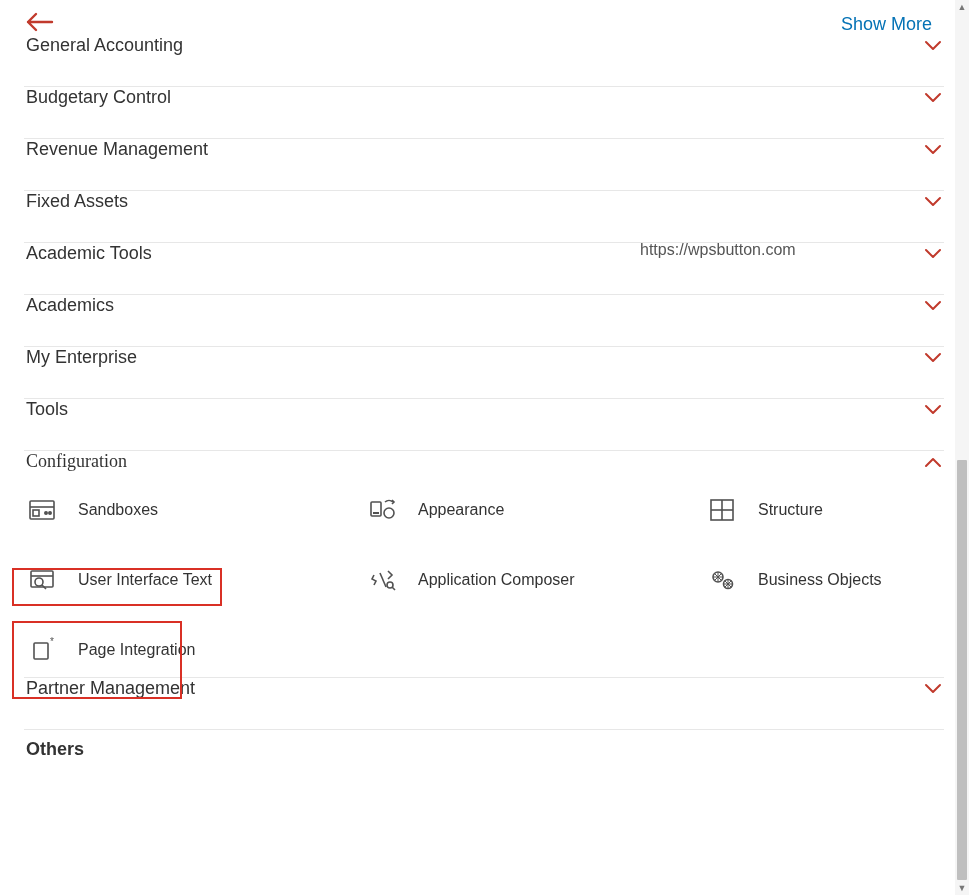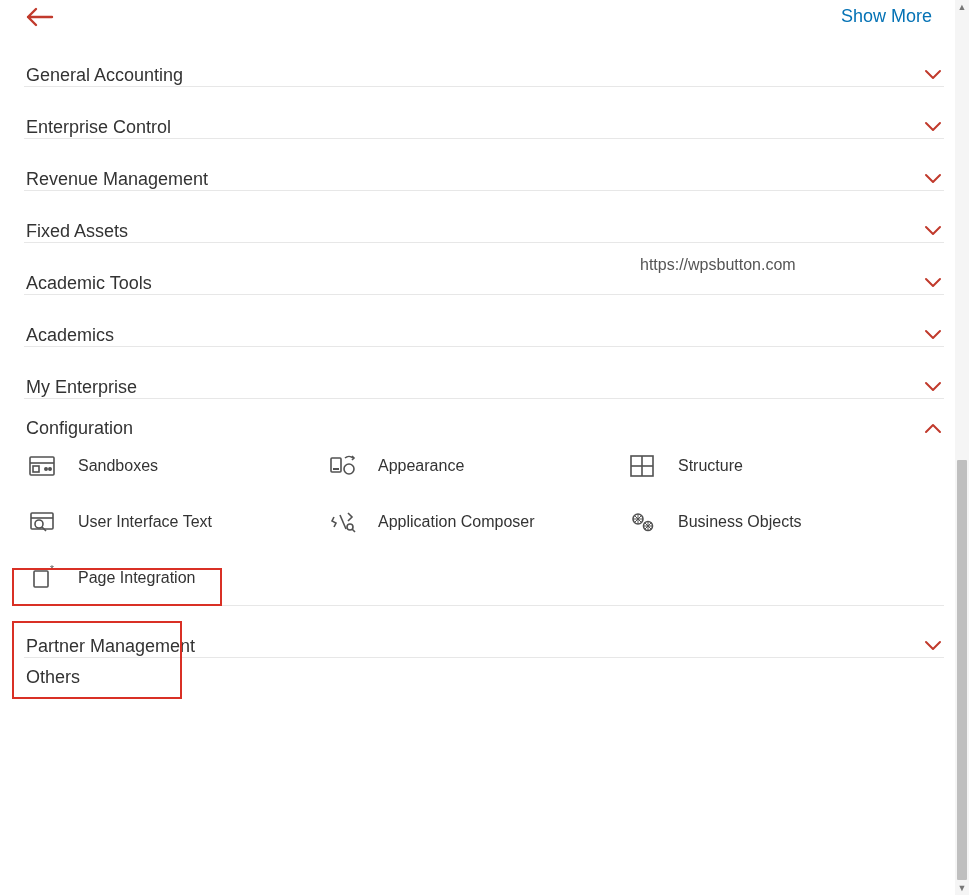--- a/index.html
+++ b/index.html
@@ -14,21 +14,21 @@
   .content {
     position: relative;
     padding: 0 0 0 14px;
     width: 940px;
     height: 895px;
   }
   .header-row {
     position: relative;
     height: 35px;
     display: flex;
-    align-items: flex-start;
+    align-items: flex-end;
     justify-content: space-between;
     padding-right: 8px;
   }
   .back-arrow {
     width: 34px;
     height: 26px;
     display: inline-flex;
     align-items: center;
     justify-content: center;
     margin-top: 4px;
@@ -42,21 +42,21 @@
     cursor: pointer;
     margin-top: 6px;
   }
   .section-row {
     position: relative;
     width: 920px;
     height: 52px;
     margin: 0 0 0 10px;
     border-bottom: 1px solid #e7e7e7;
     display: flex;
-    align-items: flex-end;
+    align-items: flex-start;
     justify-content: space-between;
     cursor: pointer;
   }
   .section-row .title {
     font-size: 18px;
     color: #333;
     padding-left: 2px;
   }
   .section-row .chev {
     width: 22px;
@@ -70,44 +70,45 @@
     width: 920px;
     margin-left: 10px;
     border-bottom: 1px solid #e7e7e7;
     padding-bottom: 12px;
   }
   .config-grid {
     display: grid;
     grid-template-columns: 300px 300px 300px;
     column-gap: 0;
     row-gap: 26px;
-    margin-top: 12px;
+    margin-top: 4px;
     margin-left: 0;
     padding-left: 2px;
+    gap: 40px;
   }
   .config-item {
     display: flex;
     align-items: center;
     gap: 18px;
     font-size: 16px;
     color: #333;
     cursor: pointer;
   }
   .config-item .ico {
     width: 34px;
     height: 30px;
     display: inline-flex;
     align-items: center;
     justify-content: center;
     color: #555;
   }
   .watermark {
     position: absolute;
     left: 640px;
-    top: 256px;
+    top: 241px;
     font-family: "Comic Sans MS", "Segoe Script", cursive, sans-serif;
     font-size: 16px;
     color: #555;
     pointer-events: none;
   }
   
   .highlight-box {
     position: absolute;
     border: 2px solid #d93025;
     pointer-events: none;
@@ -161,21 +162,21 @@
 
     <div class="section-row">
       <span class="title">General Accounting</span>
       <span class="chev caret-down">
         <svg width="18" height="12" viewBox="0 0 18 12">
             <path d="M2 2 L9 9 L16 2" stroke="#c13a2c" stroke-width="2" fill="none" stroke-linecap="round" stroke-linejoin="round"></path>
           </svg>
       </span>
     </div>
     <div class="section-row">
-      <span class="title">Enterprise Control</span>
+      <span class="title">Budgetary Control</span>
       <span class="chev caret-down">
         <svg width="18" height="12" viewBox="0 0 18 12">
             <path d="M2 2 L9 9 L16 2" stroke="#c13a2c" stroke-width="2" fill="none" stroke-linecap="round" stroke-linejoin="round"></path>
           </svg>
       </span>
     </div>
     <div class="section-row">
       <span class="title">Revenue Management</span>
       <span class="chev caret-down">
         <svg width="18" height="12" viewBox="0 0 18 12">
@@ -208,22 +209,30 @@
       </span>
     </div>
     <div class="section-row">
       <span class="title">My Enterprise</span>
       <span class="chev caret-down">
         <svg width="18" height="12" viewBox="0 0 18 12">
             <path d="M2 2 L9 9 L16 2" stroke="#c13a2c" stroke-width="2" fill="none" stroke-linecap="round" stroke-linejoin="round"></path>
           </svg>
       </span>
     </div>
-
-    <div class="section-row" style="border-bottom:none;height:40px;">
+    <div class="section-row">
+      <span class="title">Tools</span>
+      <span class="chev caret-down">
+        <svg width="18" height="12" viewBox="0 0 18 12">
+            <path d="M2 2 L9 9 L16 2" stroke="#c13a2c" stroke-width="2" fill="none" stroke-linecap="round" stroke-linejoin="round"></path>
+          </svg>
+      </span>
+    </div>
+
+    <div class="section-row" style="border-bottom:none;height:40px;font-family:Liberation Serif, serif;">
       <span class="title">Configuration</span>
       <span class="chev caret-up">
         <svg width="18" height="12" viewBox="0 0 18 12">
             <path d="M2 10 L9 3 L16 10" stroke="#c13a2c" stroke-width="2" fill="none" stroke-linecap="round" stroke-linejoin="round"></path>
           </svg>
       </span>
     </div>
 
     <div class="config-content">
       <div class="config-grid">
@@ -312,21 +321,21 @@
 
     <div class="section-row">
       <span class="title">Partner Management</span>
       <span class="chev caret-down">
         <svg width="18" height="12" viewBox="0 0 18 12">
             <path d="M2 2 L9 9 L16 2" stroke="#c13a2c" stroke-width="2" fill="none" stroke-linecap="round" stroke-linejoin="round"></path>
           </svg>
       </span>
     </div>
 
-    <div class="section-row" style="border-bottom:none;height:30px;">
+    <div class="section-row" style="border-bottom:none;height:30px;align-items:flex-end;font-weight:bold;">
       <span class="title">Others</span>
       <span class="chev caret-down" style="visibility:hidden;">
         <svg width="18" height="12" viewBox="0 0 18 12">
             <path d="M2 2 L9 9 L16 2" stroke="#c13a2c" stroke-width="2" fill="none"></path>
           </svg>
       </span>
     </div>
 
   </div>
 

